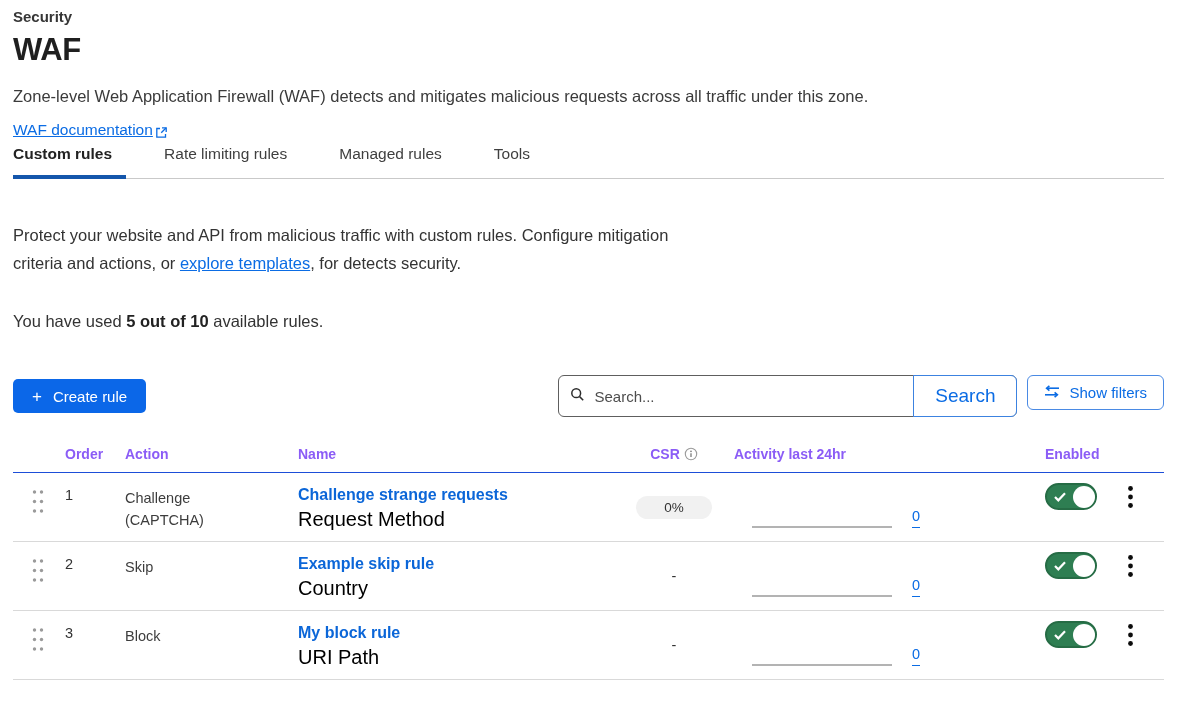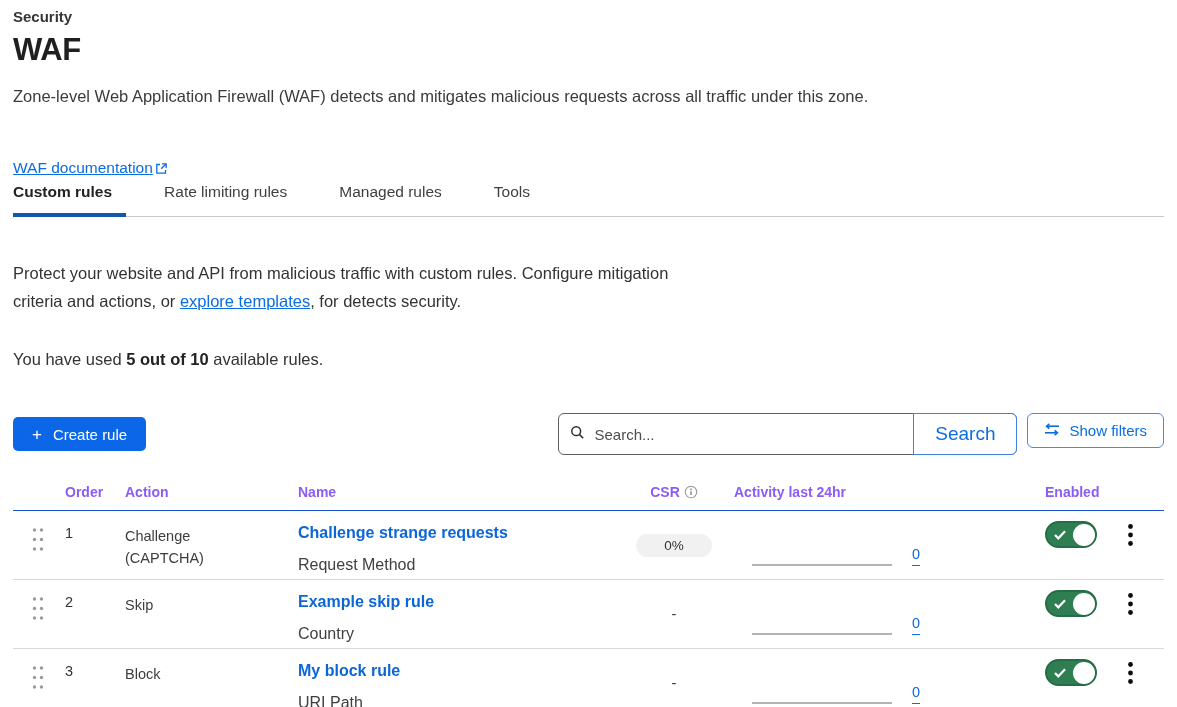--- a/index.html
+++ b/index.html
@@ -10,22 +10,22 @@
     color: #333;
   }
   .page { padding: 8px 13px 0; width: 1177px; }
 
   
   .eyebrow { font-size: 15px; font-weight: 600; color: #363636; }
   .page-title { font-size: 31px; font-weight: 700; color: #1f1f1f; margin-top: 7px; letter-spacing: -0.3px; }
   .description { font-size: 16.5px; color: #3b3b3b; margin-top: 19px; }
   .doc-link-row { margin-top: 15px; }
   .doc-link {
-    display: inline-flex; align-items: center; gap: 2px;
-    color: #0b6ce4; font-size: 15.5px; text-decoration: underline; cursor: pointer; margin-top: 38px;
+    display: inline-flex; align-items: flex-end; gap: 2px;
+    color: #0b6ce4; font-size: 15.5px; text-decoration: underline; cursor: pointer;
   }
   .ext-icon svg { display: block; }
 
   
   .tabs {
     display: flex; gap: 38px; 
     border-bottom: 1px solid #c9c9c9;
   }
   .tab {
     position: relative; font-size: 15.5px; color: #3f3f3f;
@@ -91,21 +91,21 @@
   .info-icon svg { display: block; }
 
   .row { height: 69px; border-bottom: 1px solid #d9d9d9; }
   .handle-cell { padding: 15px 0 0 17px; }
   .drag-handle { display: inline-block; cursor: grab; line-height: 0; }
   .order-cell { padding: 14px 0 0 12px; font-size: 14.5px; color: #333; }
   .action-cell { padding: 14px 0 0 12px; font-size: 14.5px; color: #3d3d3d; line-height: 22px; }
   .action-cell span { display: inline-block; max-width: 110px; }
   .name-cell { padding: 11px 0 0 12px; }
   .rule-name { font-size: 16px; font-weight: 700; color: #0b66d8; text-decoration: none; cursor: pointer; line-height: 21px; display: inline-block; }
-  .rule-field { font-size: 16px; color: #404040; margin-top: 13px; }
+  .rule-field { font-size: 20px; color: #000000; margin-top: 3px; }
   .csr-cell { height: 100%; display: flex; align-items: center; justify-content: center; font-size: 14.5px; color: #333; }
   .csr-badge {
     background: #f1f1f1; border-radius: 12px; padding: 4px 0;
     width: 76px; text-align: center; font-size: 13.5px; color: #333;
   }
   .activity-cell { height: 100%; display: flex; align-items: flex-end; padding-left: 18px; }
   .sparkline { flex: 1; height: 2px; background: #b3b3b3; margin-bottom: 13px; }
   .activity-count {
     margin: 0 14px 13px 20px; font-size: 14.5px; line-height: 1;
     color: #0b6ce4; text-decoration: none; border-bottom: 1px solid #0b6ce4;

